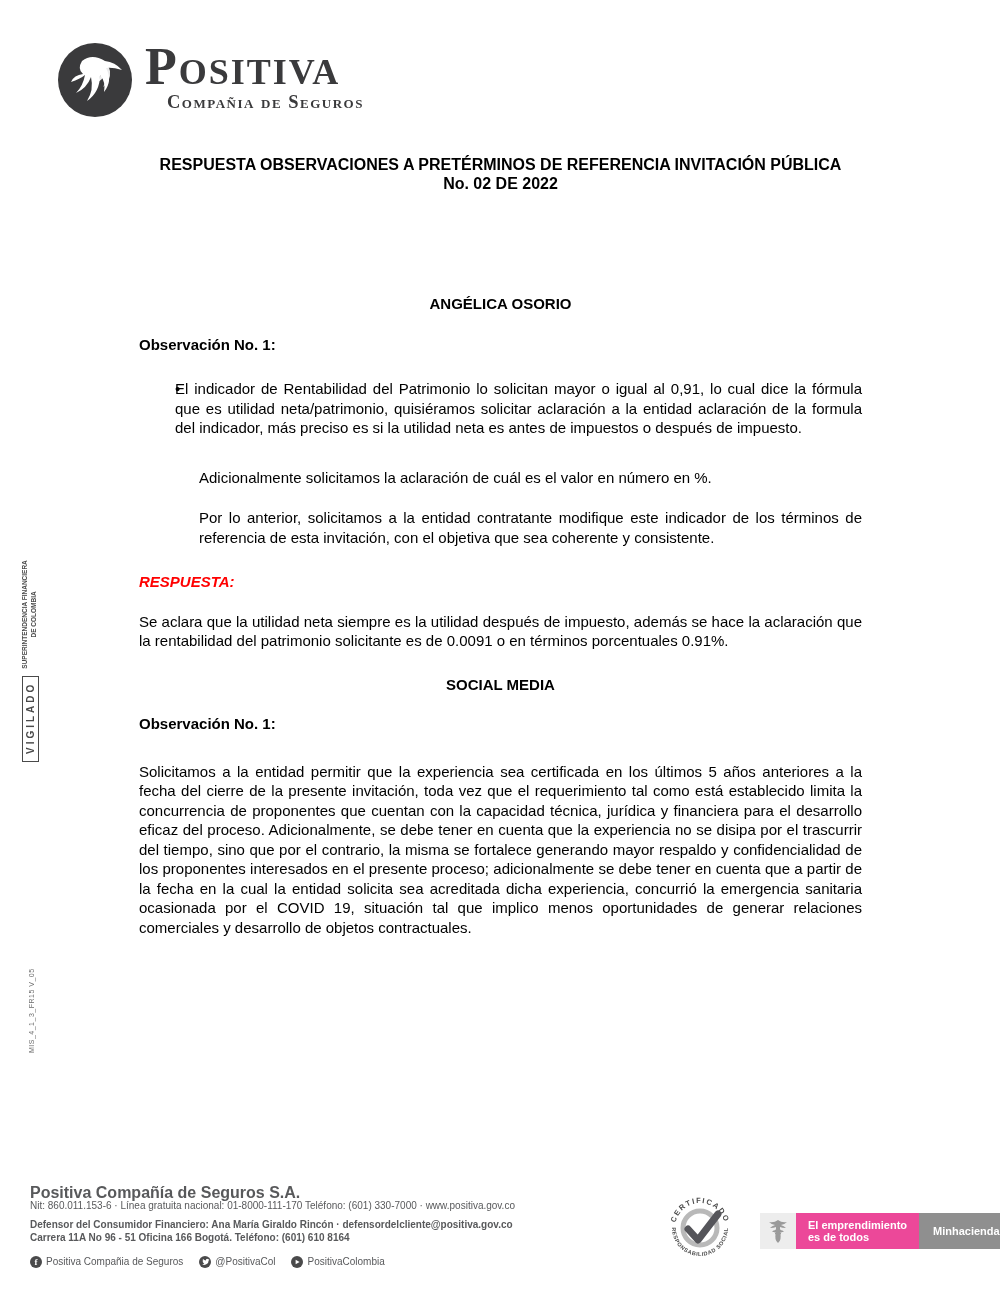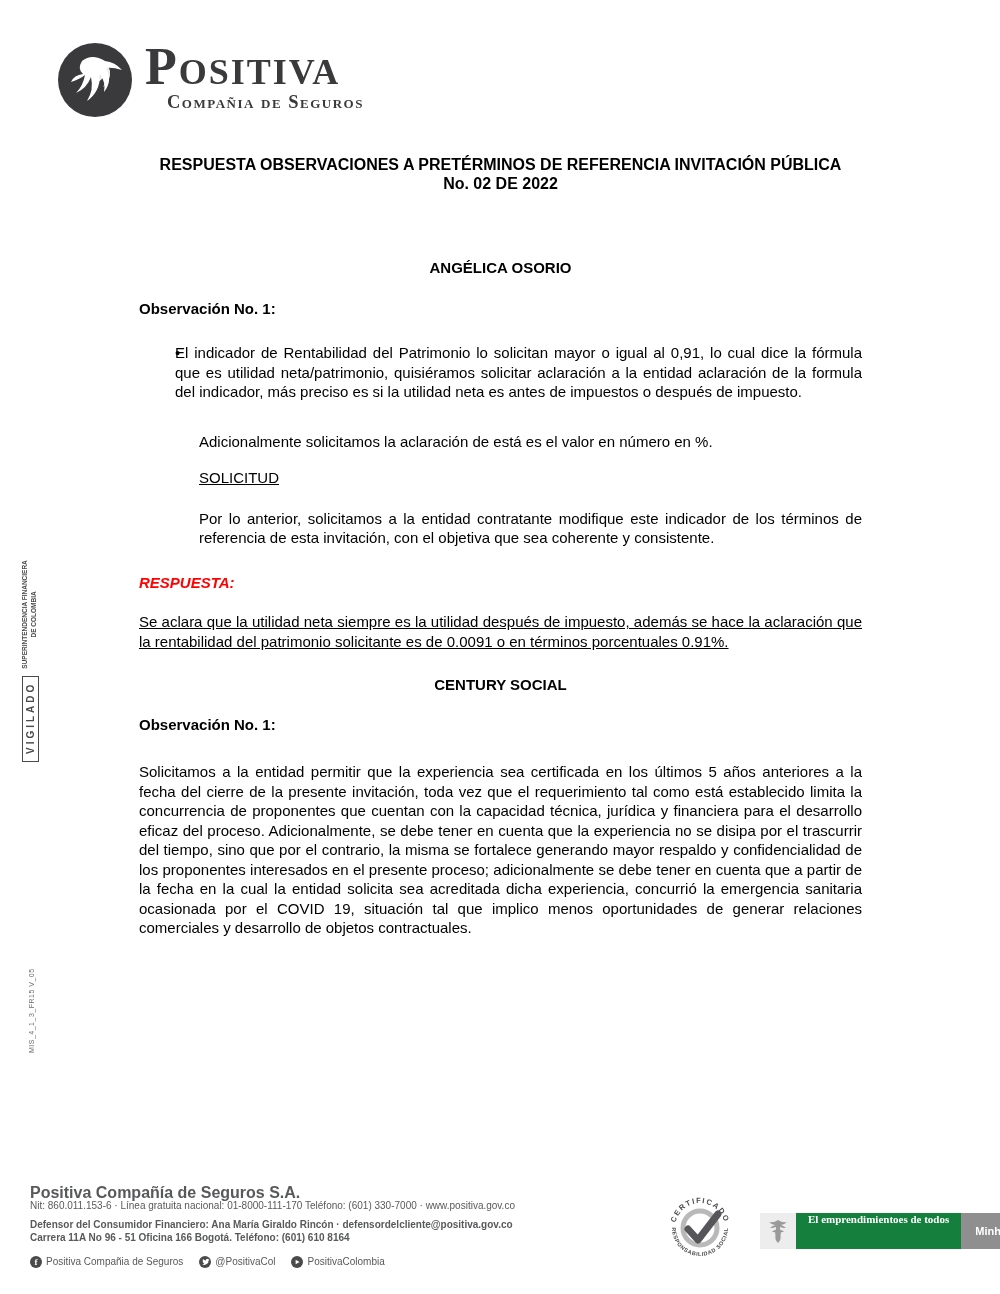--- a/index.html
+++ b/index.html
@@ -59,56 +59,55 @@
     white-space: nowrap;
   }
 
   
   .content { position: absolute; top: 155px; left: 139px; width: 723px; font-size: 15px; line-height: 19.5px; }
   .doc-title {
     font-weight: bold; text-align: center;
     font-size: 16px; line-height: 19px;
     max-width: 700px; margin: 0 auto;
   }
-  .center-heading { font-weight: bold; text-align: center; margin-top: 65px; }
+  .center-heading { font-weight: bold; text-align: center; margin-top: 101px; }
   .center-heading.second { margin-top: 24px; }
   .obs-label { font-weight: bold; margin-top: 21px; }
   .obs-label.second { margin-top: 20px; }
   .bullet-item { display: flex; margin-top: 25px; }
   .bullet-marker { width: 25px; padding-left: 36px; flex: none; }
   .bullet-text { flex: 1; text-align: justify; }
   .para { text-align: justify; }
   .indent { margin-left: 60px; }
   .p-adicional { margin-top: 30px; }
   .solicitud { margin-top: 17px; text-decoration: underline; }
   .p-porlo { margin-top: 21px; }
   .respuesta-label { margin-top: 25px; font-weight: bold; color: #ff0000; font-style: italic; }
-  .p-seaclara { margin-top: 20px; text-decoration: underline; }
+  .p-seaclara { margin-top: 20px; }
   .p-final { margin-top: 28px; }
 
   
   .footer {
     position: absolute; left: 30px; top: 1186px; width: 620px;
     color: #58595b; font-size: 10px; line-height: 13px;
   }
   .footer .company { font-weight: bold; font-size: 16px; }
   .footer .block2 { margin-top: 6px; font-weight: bold; }
   .social-row { margin-top: 11px; display: flex; align-items: center; gap: 6px; }
   .social-item { display: flex; align-items: center; gap: 4px; margin-right: 10px; }
   .social-icon { width: 12px; height: 12px; display: block; }
 
   .seal { position: absolute; left: 666px; top: 1194px; }
 
   .gov-banner { position: absolute; left: 760px; top: 1213px; height: 36px; display: flex; }
   .banner-crest { width: 36px; background: #ededed; display: flex; align-items: center; justify-content: center; }
   .banner-black {
-    background: #15803d; color: #fff; font-weight: bold; font-size: 11px; line-height: 12.5px;
-    display: flex; flex-direction: row; justify-content: center; padding: 0 12px;
-    white-space: nowrap;
-    font-family: Liberation Serif, serif;
+    background: #ec4899; color: #fff; font-weight: bold; font-size: 11px; line-height: 12.5px;
+    display: flex; flex-direction: column; justify-content: center; padding: 0 12px;
+    white-space: nowrap;
   }
   .banner-gray {
     background: #8f8f8f; color: #fff; font-weight: bold; font-size: 11px;
     display: flex; align-items: center; padding: 0 14px; white-space: nowrap;
   }
 </style>
 </head>
 <body>
 
 <div class="page">
@@ -140,31 +139,30 @@
 
     <div class="center-heading">ANGÉLICA OSORIO</div>
 
     <div class="obs-label">Observación No. 1:</div>
 
     <div class="bullet-item">
       <span class="bullet-marker">•</span>
       <span class="bullet-text">El indicador de Rentabilidad del Patrimonio lo solicitan mayor o igual al 0,91, lo cual dice la fórmula que es utilidad neta/patrimonio, quisiéramos solicitar aclaración a la entidad aclaración de la formula del indicador, más preciso es si la utilidad neta es antes de impuestos o después de impuesto.</span>
     </div>
 
-    <div class="para indent p-adicional">Adicionalmente solicitamos la aclaración de está es el valor en número en %.</div>
-
-    <div class="solicitud indent">SOLICITUD</div>
+    <div class="para indent p-adicional">Adicionalmente solicitamos la aclaración de cuál es el valor en número en %.</div>
+
 
     <div class="para indent p-porlo">Por lo anterior, solicitamos a la entidad contratante modifique este indicador de los términos de referencia de esta invitación, con el objetiva que sea coherente y consistente.</div>
 
     <div class="respuesta-label">RESPUESTA:</div>
 
     <div class="para p-seaclara">Se aclara que la utilidad neta siempre es la utilidad después de impuesto, además se hace la aclaración que la rentabilidad del patrimonio solicitante es de 0.0091 o en términos porcentuales 0.91%.</div>
 
-    <div class="center-heading second">CENTURY SOCIAL</div>
+    <div class="center-heading second">SOCIAL MEDIA</div>
 
     <div class="obs-label second">Observación No. 1:</div>
 
     <div class="para p-final">Solicitamos a la entidad permitir que la experiencia sea certificada en los últimos 5 años anteriores a la fecha del cierre de la presente invitación, toda vez que el requerimiento tal como está establecido limita la concurrencia de proponentes que cuentan con la capacidad técnica, jurídica y financiera para el desarrollo eficaz del proceso.  Adicionalmente, se debe tener en cuenta que la experiencia no se disipa por el trascurrir del tiempo, sino que por el contrario, la misma se fortalece generando mayor respaldo y confidencialidad de los proponentes interesados en el presente proceso; adicionalmente se debe tener en cuenta que a partir de la fecha en la cual la entidad solicita sea acreditada dicha experiencia, concurrió la emergencia sanitaria ocasionada por el COVID 19, situación tal que implico menos oportunidades de generar relaciones comerciales y desarrollo de objetos contractuales.</div>
   </div>
 
   <div class="footer">
     <div class="company">Positiva Compañía de Seguros S.A.</div>
     <div>Nit: 860.011.153-6 · Línea gratuita nacional: 01-8000-111-170 Teléfono: (601) 330-7000 · www.positiva.gov.co</div>
     <div class="block2">

